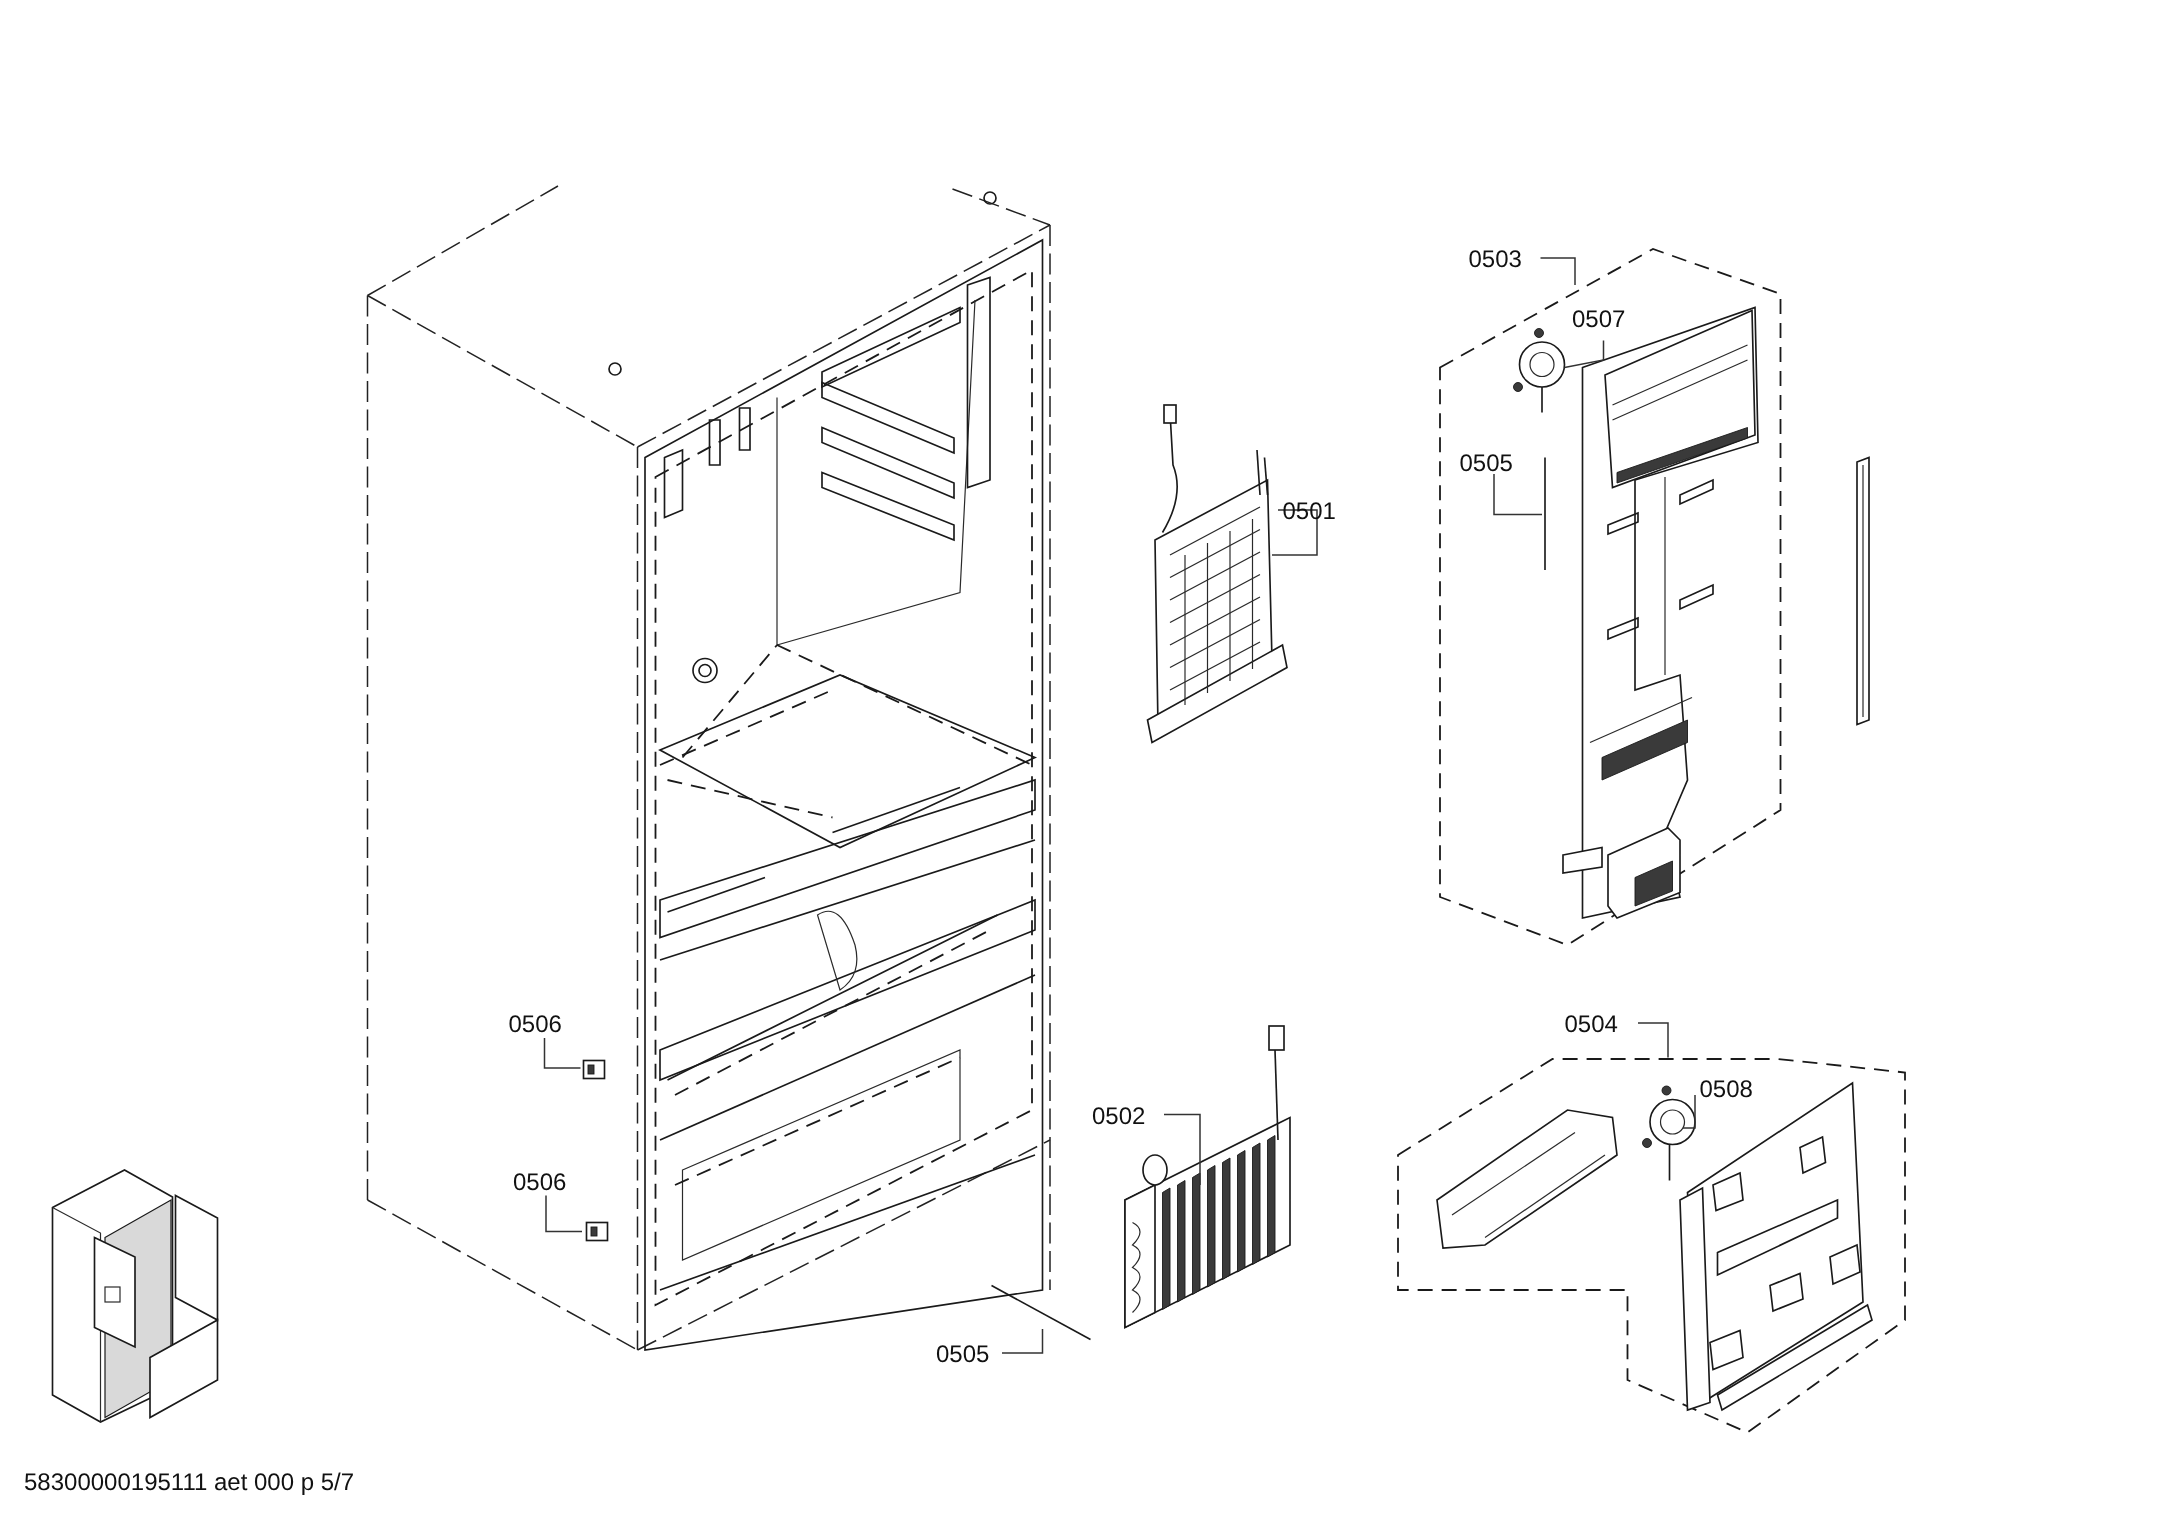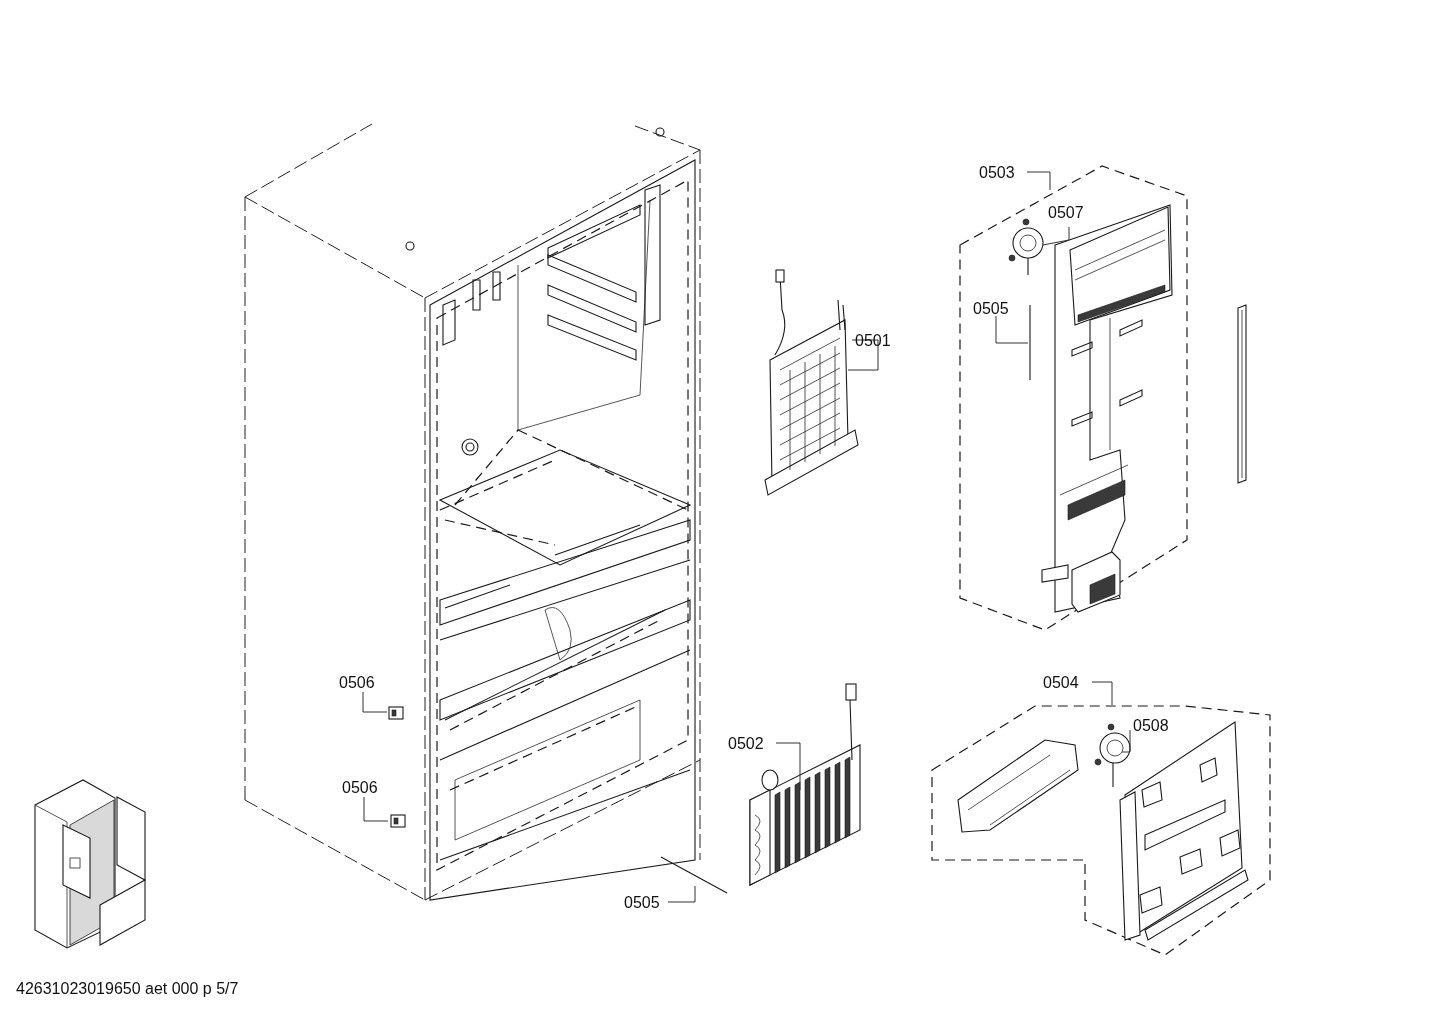--- a/index.html
+++ b/index.html
@@ -228,13 +228,13 @@
     <text class="label" x="1043" y="688">0504</text>
     <text class="label" x="973" y="314">0505</text>
     <text class="label" x="624" y="908">0505</text>
     <text class="label" x="339" y="688">0506</text>
     <text class="label" x="342" y="793">0506</text>
     <text class="label" x="1048" y="218">0507</text>
     <text class="label" x="1133" y="731">0508</text>
   </g>
 </svg>
 
-<div class="footer">42631023019650 aet 000 p 5/7</div>
+<div class="footer">58300000195111 aet 000 p 5/7</div>
 
 </body></html>

